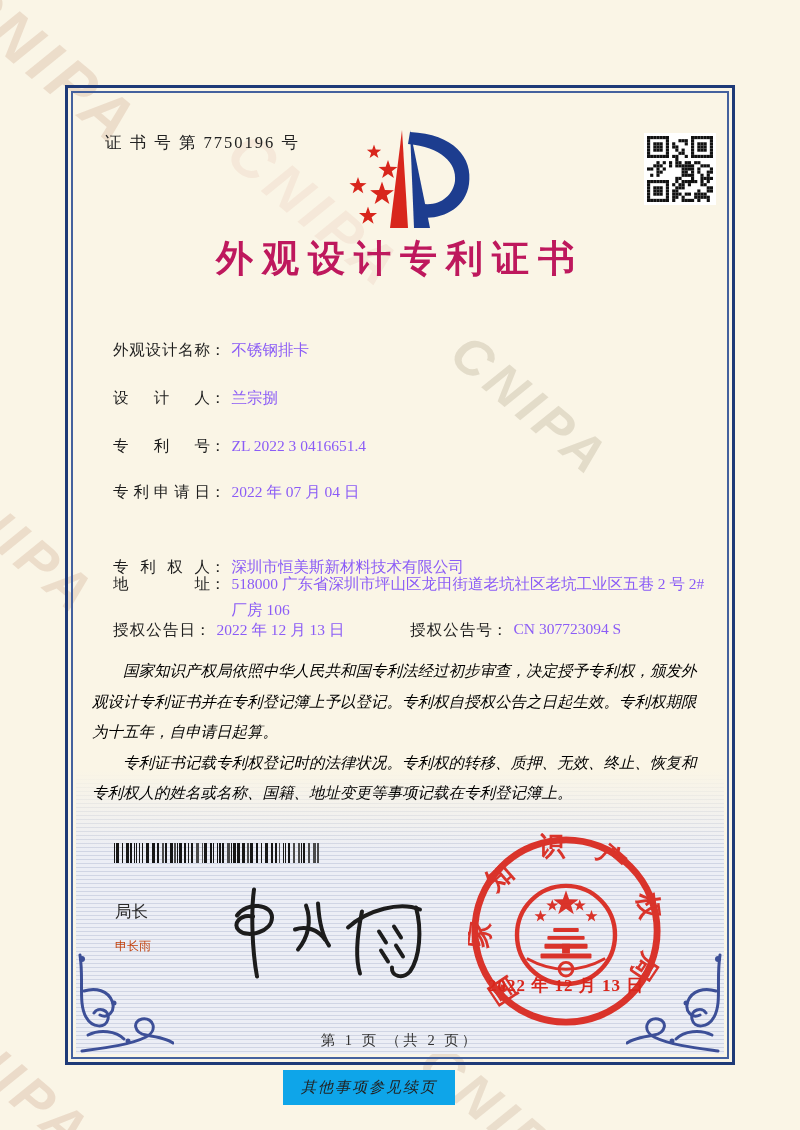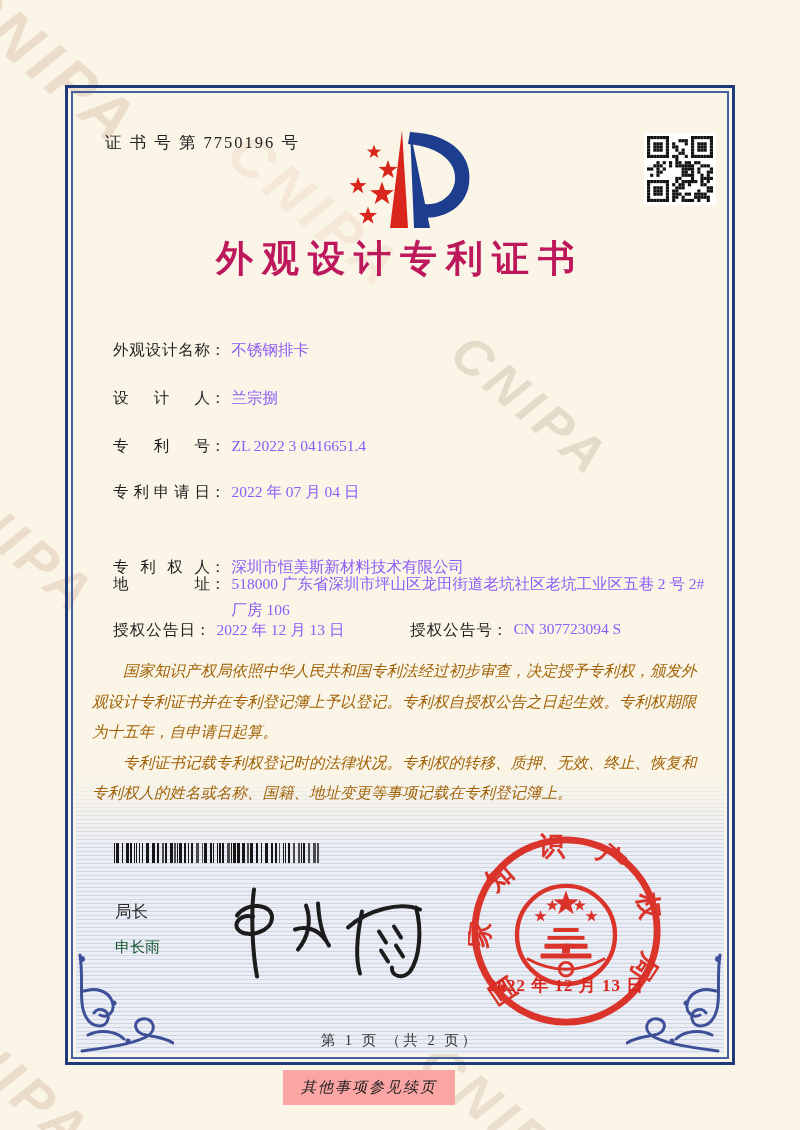--- a/index.html
+++ b/index.html
@@ -80,46 +80,46 @@
   }
   .f-0{top:337px;} .f-1{top:385px;} .f-2{top:433px;}
   .f-3{top:479px;} .f-4{top:518px;margin-top:36px;} .f-5{top:571px;}
   .grant-row{position:absolute;left:113px;top:620px;font-size:15.5px;}
   .grant-no{position:absolute;left:410px;top:620px;font-size:15.5px;}
   .grant-row .field-label,.grant-no .field-label{width:82px;}
 
   .body-text{
     position:absolute;left:92px;top:656px;width:618px;
     font-size:15.5px;line-height:30.5px;
-    font-style:italic;color:#a16207;
+    font-style:italic;color:#000000;
   }
   .body-text p{margin:0;text-indent:2em;}
 
   .barcode{position:absolute;left:114px;top:843px;width:206px;height:20px;}
   .barcode svg{display:block;}
 
   .signer-title{position:absolute;left:115px;top:901px;font-size:16.5px;font-family:"Liberation Sans","DejaVu Sans",sans-serif;color:#2a2a2a;text-align:right;}
-  .signer-name{position:absolute;left:115px;top:938px;font-size:15px;font-family:"Liberation Sans","DejaVu Sans",sans-serif;color:#14532d;}
+  .signer-name{position:absolute;left:115px;top:938px;font-size:12px;font-family:"Liberation Sans","DejaVu Sans",sans-serif;color:#c2410c;}
   .signature{position:absolute;left:222px;top:878px;width:215px;height:108px;}
 
   .seal{position:absolute;left:468px;top:833px;width:196px;height:196px;z-index:4;}
   .seal-date{
     position:absolute;left:470px;top:974px;width:192px;
     text-align:center;font-size:17px;font-weight:bold;
     color:#d9261c;letter-spacing:1px;z-index:5;
   }
 
   .page-footer{
     position:absolute;left:0;right:0;top:1031px;
     text-align:center;font-size:14.5px;letter-spacing:3px;color:#333;
   }
 
   .cont-note{
     position:absolute;left:283px;top:1070px;
-    background:#fca5a5;padding:8px 18px;
+    background:#0ea5e9;padding:8px 18px;
     font-size:15px;font-style:italic;color:#222;
     letter-spacing:2px;z-index:4;
   }
 </style>
 </head>
 <body>
 
 <div class="page">
 
   <div class="wm wm-1">CNIPA</div>

